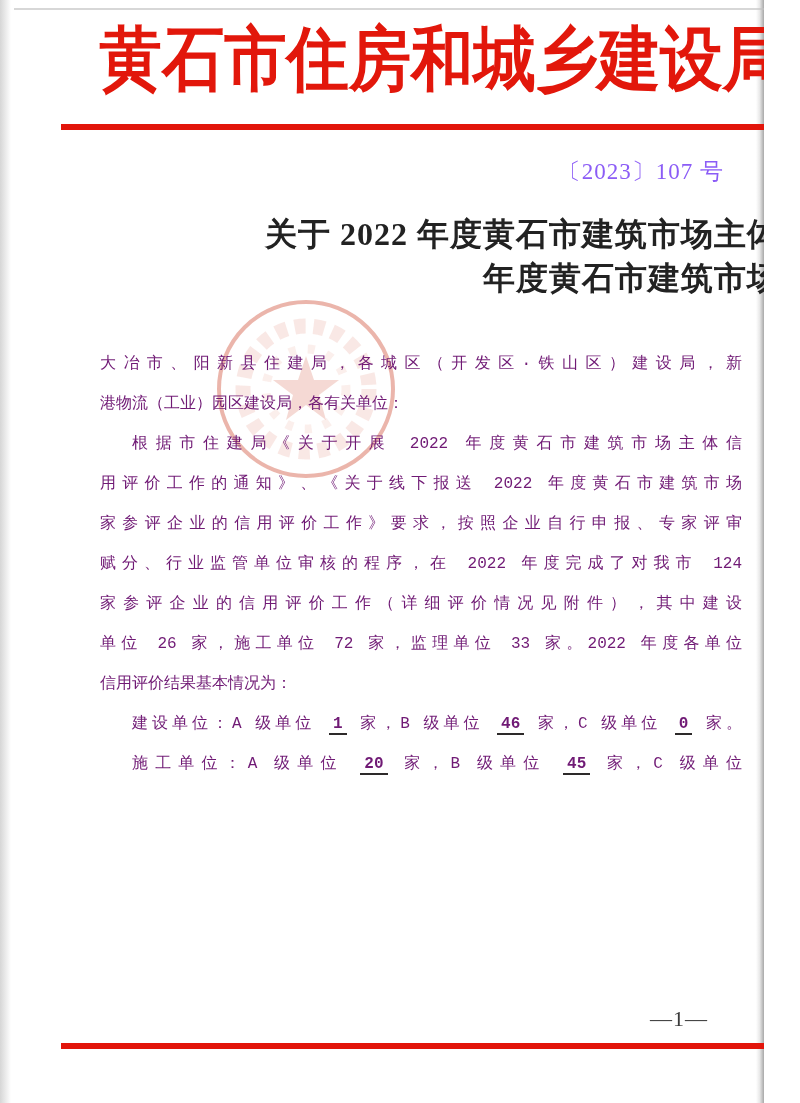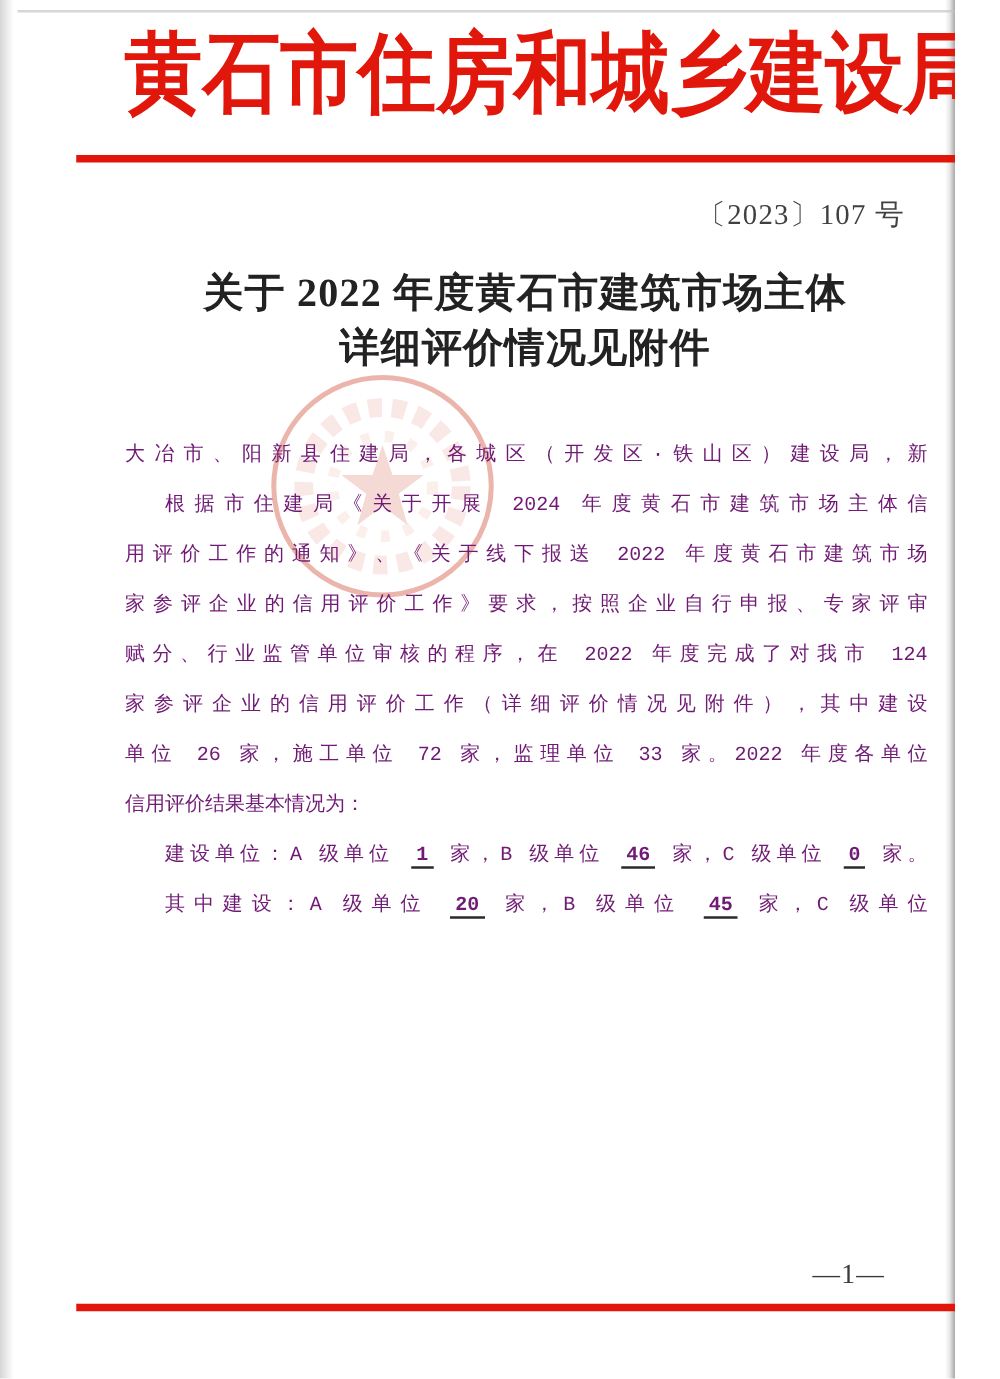--- a/index.html
+++ b/index.html
@@ -34,25 +34,25 @@
     transform: scaleX(0.89);
     transform-origin: 50% 0;
     white-space: nowrap;
     letter-spacing: 0px;
   }
   .rule { position: absolute; left: 61px; width: 719px; height: 6px; background: #e2150b; }
   .rule-top { top: 124px; }
   .rule-bottom { top: 1043px; }
   .doc-number {
     position: absolute; top: 156px; right: 40px;
-    font-size: 23px; color: #404040; letter-spacing: 1px;
+    font-size: 23px; color: #8b5cf6; letter-spacing: 1px;
   }
   .doc-title {
     position: absolute; top: 212px; left: 60px; width: 720px;
-    text-align: center; font-weight: bold;
+    text-align: right; font-weight: bold;
     font-size: 32px; line-height: 44px; color: #222;
     letter-spacing: 1px;
   }
   
   .seal {
     position: absolute; top: 296px; left: 213px; width: 186px; height: 186px;
     mix-blend-mode: multiply;
     pointer-events: none;
     filter: blur(0.5px);
     opacity: .85;
@@ -88,47 +88,48 @@
   <div class="edge-right"></div>
   <div class="edge-top"></div>
 
   <div class="letterhead">黄石市住房和城乡建设局</div>
   <div class="rule rule-top"></div>
 
   <div class="doc-number">〔2023〕107 号</div>
 
   <div class="doc-title">
     <div>关于 2022 年度黄石市建筑市场主体</div>
-    <div>详细评价情况见附件</div>
+    <div>年度黄石市建筑市场</div>
   </div>
 
   <svg class="seal" viewBox="0 0 186 186" aria-hidden="true">
     <circle cx="93" cy="93" r="87" fill="none" stroke="#d4604a" stroke-width="4" opacity="0.55"></circle>
     <circle cx="93" cy="93" r="63" fill="none" stroke="#d4604a" stroke-width="15" stroke-dasharray="11 8" opacity="0.17"></circle>
     <circle cx="93" cy="93" r="40" fill="none" stroke="#d4604a" stroke-width="9" stroke-dasharray="7 12" opacity="0.12"></circle>
     <polygon points="93,60 101,84 126,84 106,99 113,124 93,109 73,124 80,99 60,84 85,84" fill="#d4604a" opacity="0.28"></polygon>
   </svg>
 
   <div class="body-text">
     <div class="line full">大冶市、阳新县住建局，各城区（开发区·铁山区）建设局，新</div>
+    <div class="line">港物流（工业）园区建设局，各有关单位：</div>
 
-    <div class="line full indent">根据市住建局《关于开展 2024 年度黄石市建筑市场主体信</div>
+    <div class="line full indent">根据市住建局《关于开展 2022 年度黄石市建筑市场主体信</div>
     <div class="line full">用评价工作的通知》、《关于线下报送 2022 年度黄石市建筑市场</div>
     <div class="line full">家参评企业的信用评价工作》要求，按照企业自行申报、专家评审</div>
     <div class="line full">赋分、行业监管单位审核的程序，在 2022 年度完成了对我市 124</div>
     <div class="line full">家参评企业的信用评价工作（详细评价情况见附件），其中建设</div>
     <div class="line full">单位 26 家，施工单位 72 家，监理单位 33 家。2022 年度各单位</div>
     <div class="line">信用评价结果基本情况为：</div>
 
     <div class="line full indent">
       <span>建设单位：</span><span>A 级单位</span> <span class="uline">1</span> <span>家，</span><span>B 级单位</span> <span class="uline">46</span> <span>家，</span><span>C 级单位</span> <span class="uline">0</span> <span>家。</span>
     </div>
 
     <div class="line full indent">
-      <span>其中建设：</span><span>A 级单位</span> <span class="uline">20</span> <span>家，</span><span>B 级单位</span> <span class="uline">45</span> <span>家，</span><span>C 级单位</span>  
+      <span>施工单位：</span><span>A 级单位</span> <span class="uline">20</span> <span>家，</span><span>B 级单位</span> <span class="uline">45</span> <span>家，</span><span>C 级单位</span>  
     </div>
 
   </div>
 
   <div class="page-number">—1—</div>
   <div class="rule rule-bottom"></div>
 
 </div>
 
 </body></html>

